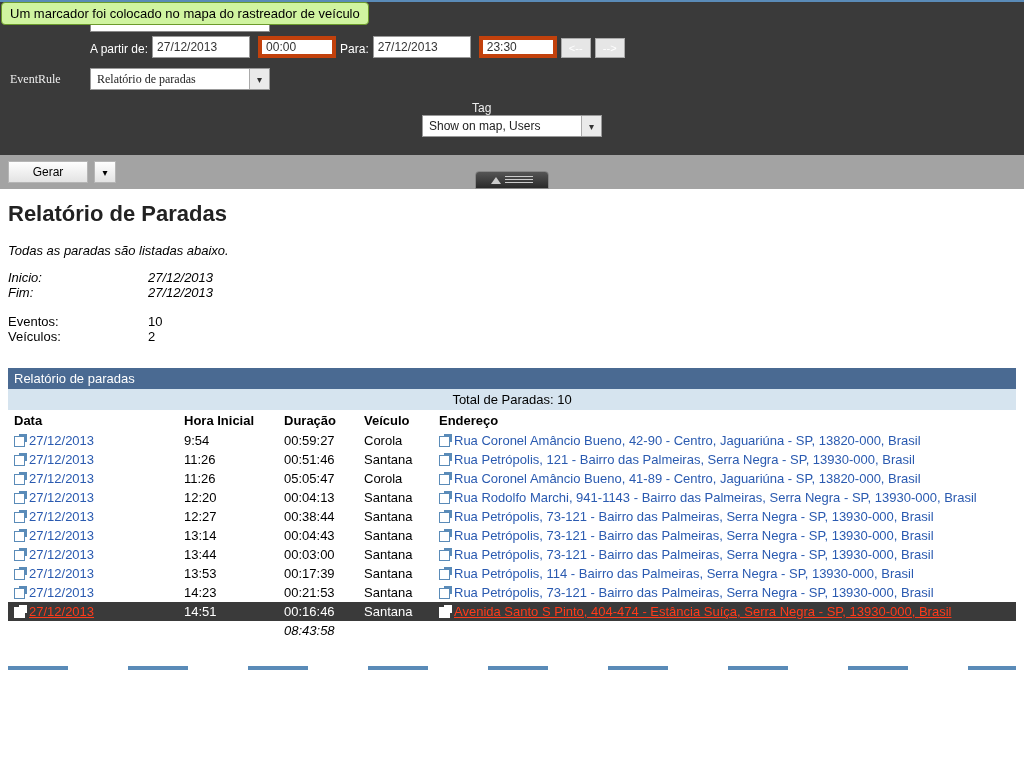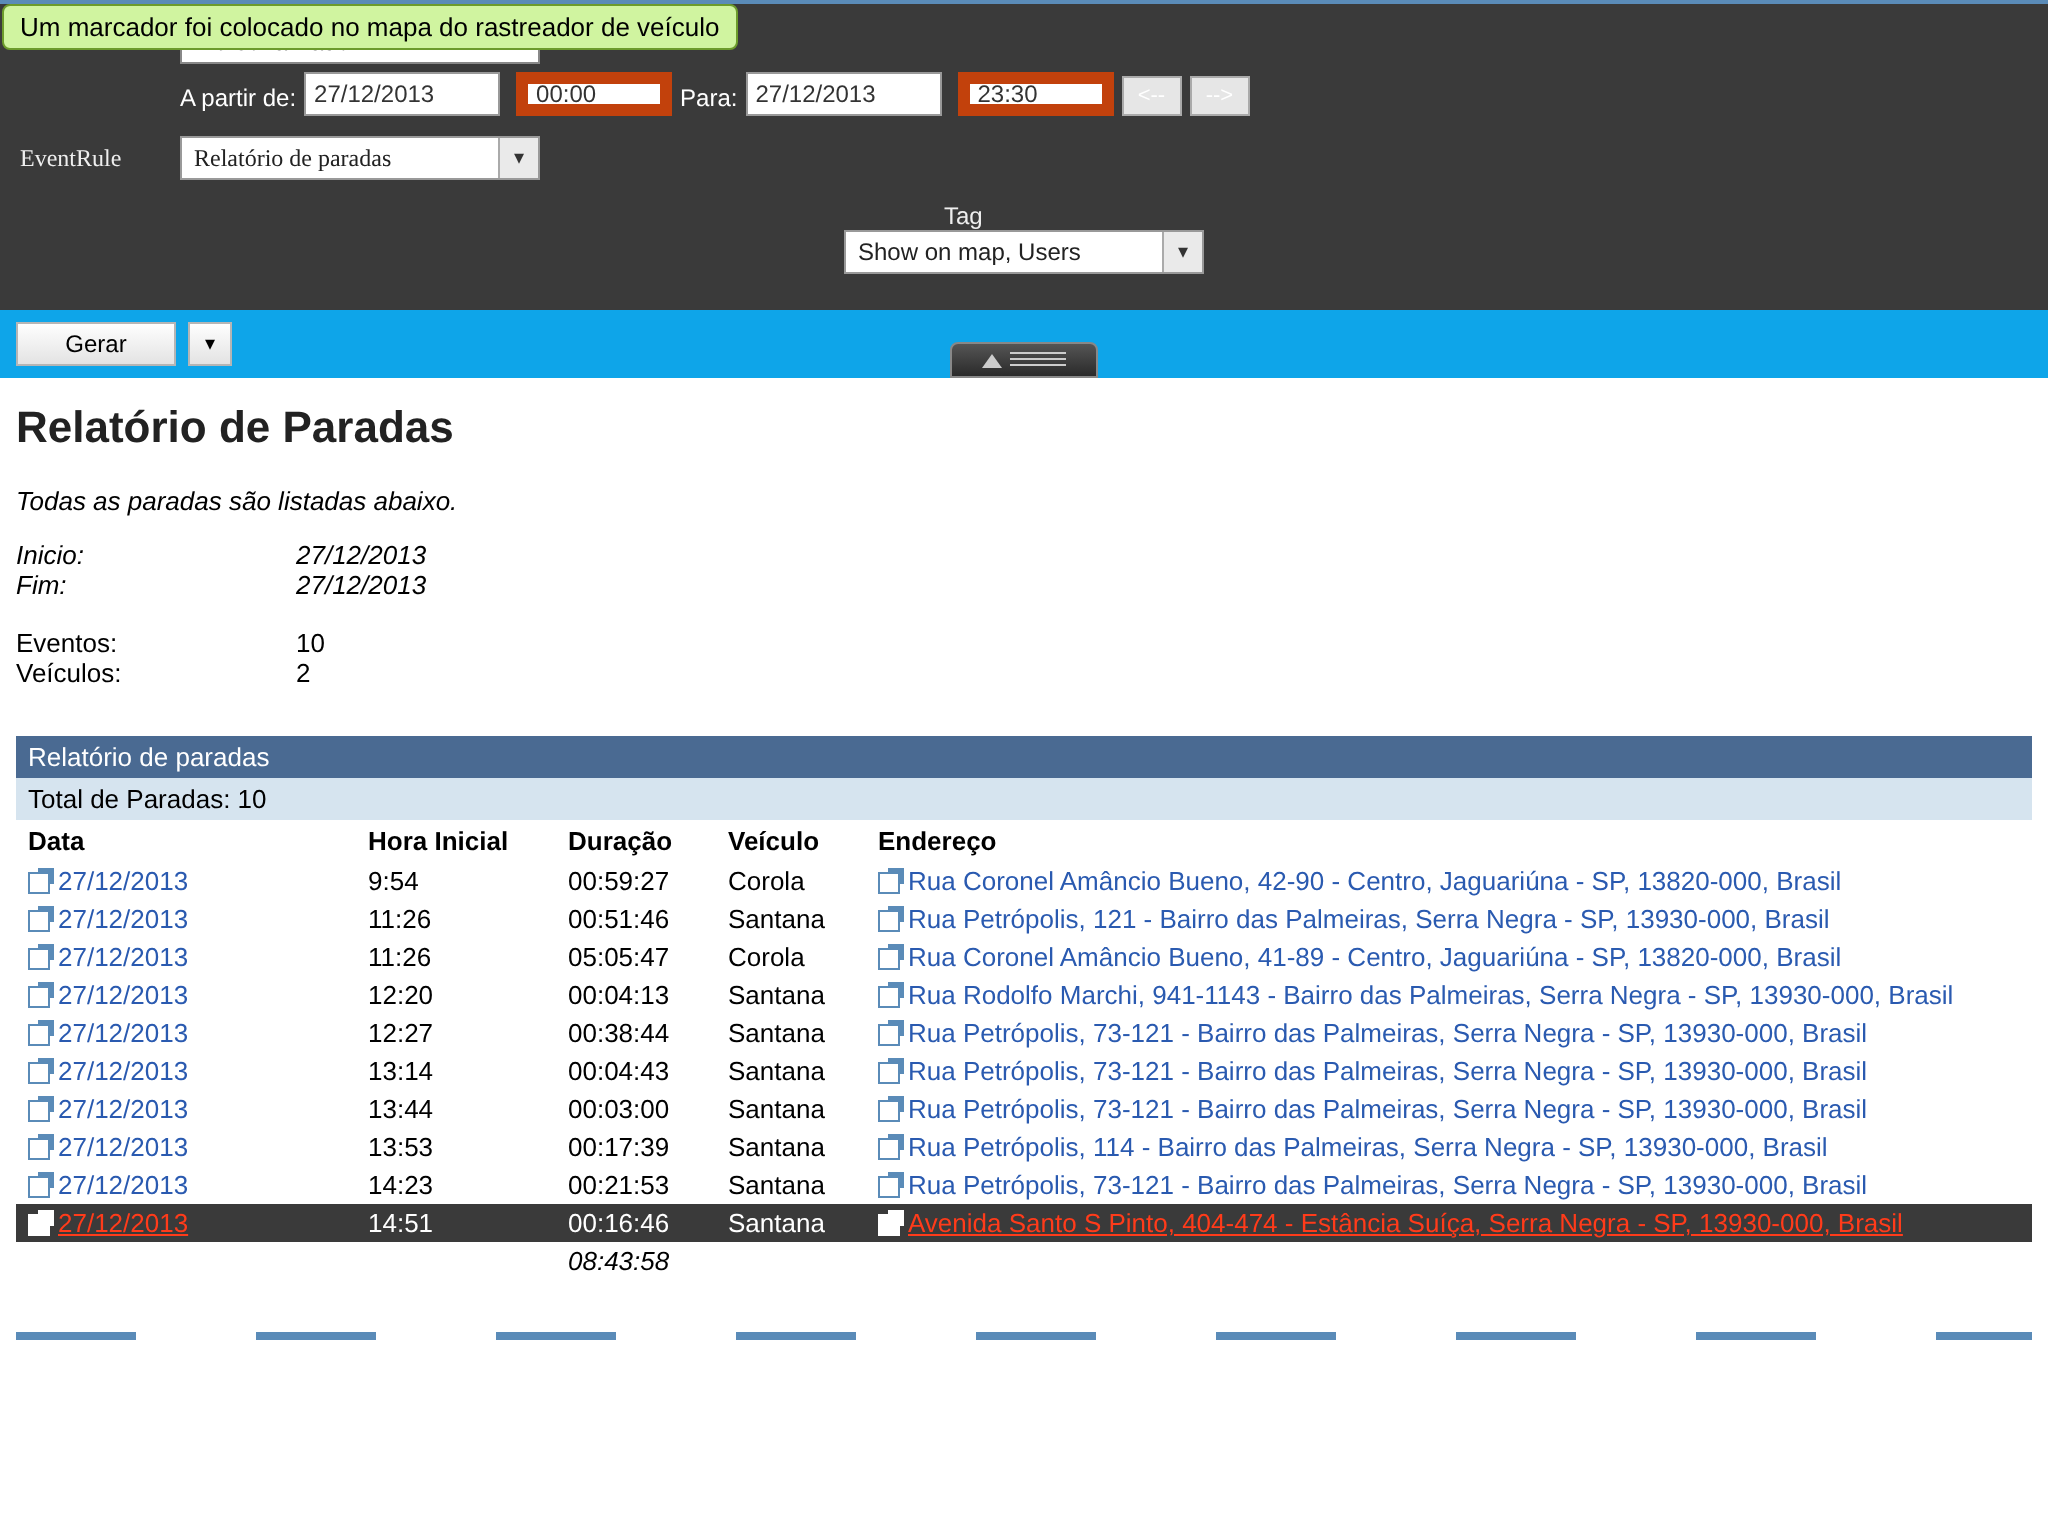--- a/index.html
+++ b/index.html
@@ -50,21 +50,21 @@
     background: #fff; border: 1px solid #888;
     font-size: 12px; padding: 1px 4px;
   }
   input.date-input {
     width: 98px; height: 22px;
     border: 1px solid #999; font-size: 12px;
     padding: 2px 4px; color: #333;
   }
   input.time-input {
     width: 78px; height: 22px;
-    border: 6px solid #c2410c; font-size: 12px;
+    border: 4px solid #c2410c; font-size: 12px;
     padding: 2px 4px; color: #333;
   }
   .nav-buttons { display:flex; gap:4px; margin-top: 2px;}
   .nav-btn {
     background: #e6e6e6; border:1px solid #aaa;
     width: 30px; height: 20px; font-size:11px;
     display:flex;align-items:center;justify-content:center;
     cursor:pointer;
   }
   .combo {
@@ -73,21 +73,21 @@
     height: 22px; width: 180px;
   }
   .combo span { flex:1; padding: 0 6px; font-size:12px; color:#222;}
   .combo .arrow {
     width: 20px; height: 20px;
     background:#eaeaea; border-left:1px solid #aaa;
     display:flex;align-items:center;justify-content:center;
     font-size:10px; color:#333;
   }
   .action-bar {
-    background:#0ea5e9;
+    background:#a3a3a3;
     padding: 6px 8px;
     display:flex; align-items:center;
     gap:6px;
     position:relative;
   }
   .btn-gerar {
     background: linear-gradient(#fefefe,#e3e3e3);
     border:1px solid #b5b5b5;
     width: 80px; height:22px;
     font-size:12px; cursor:pointer;
@@ -130,20 +130,21 @@
   .info-value { font-style:italic; font-size:13px;}
   .info-plain .info-label, .info-plain .info-value { font-style: normal; }
   .section-header {
     background:#4a6a92; color:#fff;
     font-size:13px; padding:3px 6px;
     margin-top: 24px;
   }
   .section-sub {
     background:#d6e4ef; font-size:13px;
     padding: 3px 6px;
+    text-align: center;
   }
   table.data {
     width:100%; border-collapse:collapse; font-size:13px;
   }
   table.data th {
     text-align:left; font-weight:bold;
     padding: 3px 6px; background:#fff;
   }
   table.data td {
     padding: 2px 6px; vertical-align: middle;

